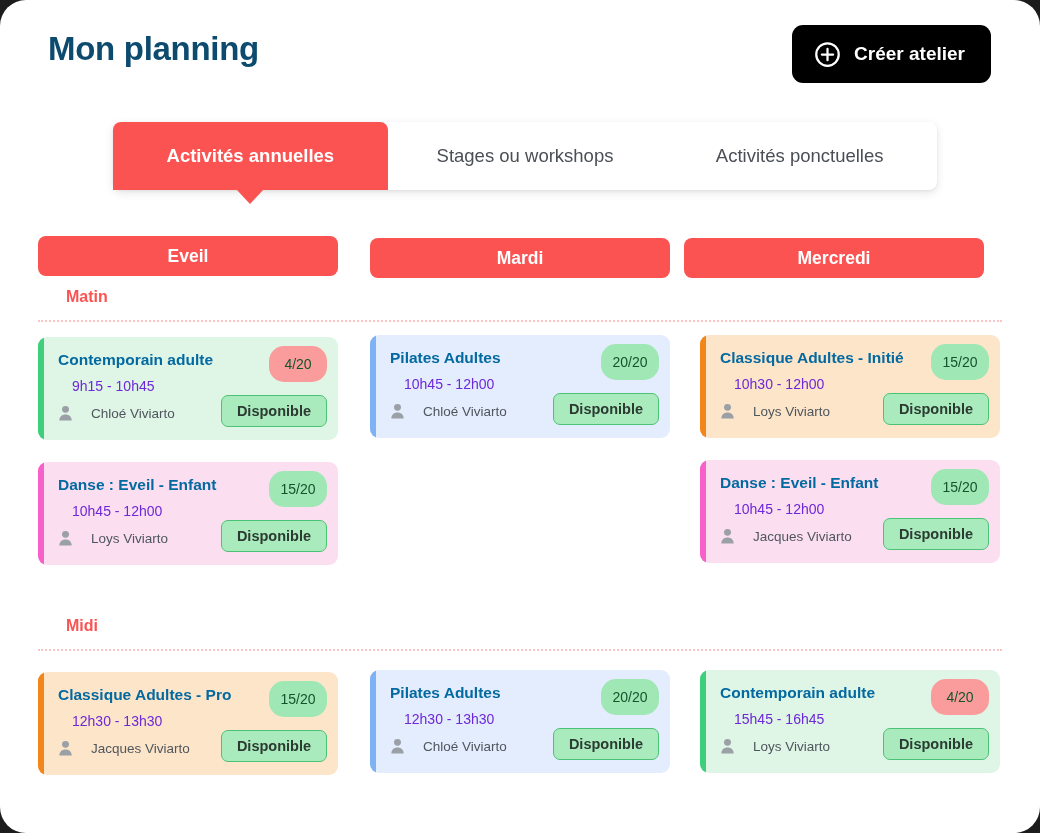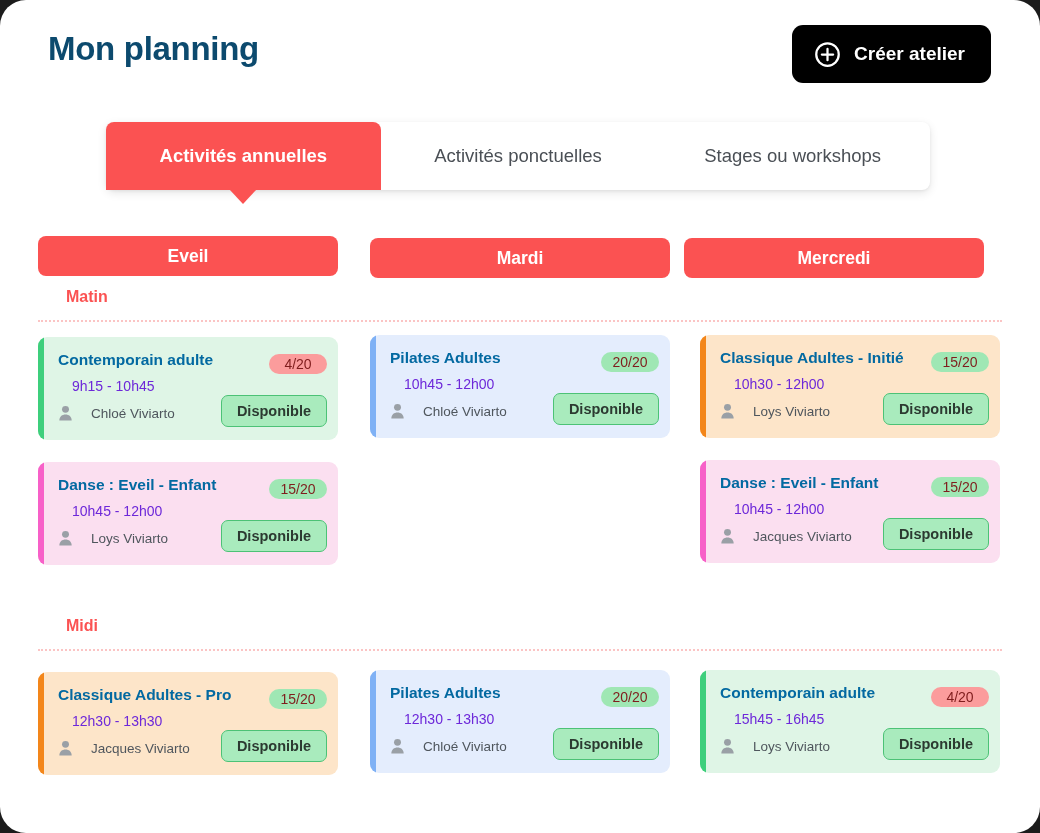--- a/index.html
+++ b/index.html
@@ -57,21 +57,21 @@
   }
   .plus-circle {
     width: 27px; height: 27px;
     display: block;
     flex: 0 0 auto;
   }
 
   
   .tabbar {
     position: absolute;
-    left: 106px;
+    left: 113px;
     top: 122px;
     width: 824px;
     height: 68px;
     background: #ffffff;
     border-radius: 8px;
     box-shadow: 0 3px 10px rgba(0,0,0,0.10), 0 1px 3px rgba(0,0,0,0.06);
     display: flex;
     align-items: flex-end;
   }
   .tab {
@@ -212,29 +212,28 @@
     align-items: center;
     gap: 18px;
   }
   .person-icon { width: 15px; height: 16px; display: block; flex: 0 0 auto; }
   .c-name { font-size: 13.5px; color: #4f565d; white-space: nowrap; }
 
   .badge {
     position: absolute;
     right: 0; top: 9px;
     min-width: 58px;
-    height: 20px;
+    height: 36px;
     border-radius: 15px;
     display: flex;
     align-items: center;
     justify-content: center;
     font-size: 14px;
-    color: #7f1d1d;
+    color: #14532d;
     padding: 0 11px;
-    margin-top: 8px;
   }
   .badge.green { background: #9fe7b4; }
   .badge.red   { background: #fb9c9c; }
 
   .avail-btn {
     position: absolute;
     right: 0; top: 58px;
     height: 32px;
     padding: 0 15px;
     background: #a9ebbd;
@@ -265,24 +264,24 @@
       </svg>
       <span>Créer atelier</span>
     </button>
   </div>
 
   <div class="tabbar">
     <button class="tab active">
       <span>Activités annuelles</span>
     </button>
     <button class="tab">
-      <span>Activités ponctuelles</span>
+      <span>Stages ou workshops</span>
     </button>
     <button class="tab">
-      <span>Stages ou workshops</span>
+      <span>Activités ponctuelles</span>
     </button>
   </div>
 
   <div class="board">
 
     <div class="col col-0">
       <div class="day-head">
         <span>Eveil</span>
       </div>
     </div>

